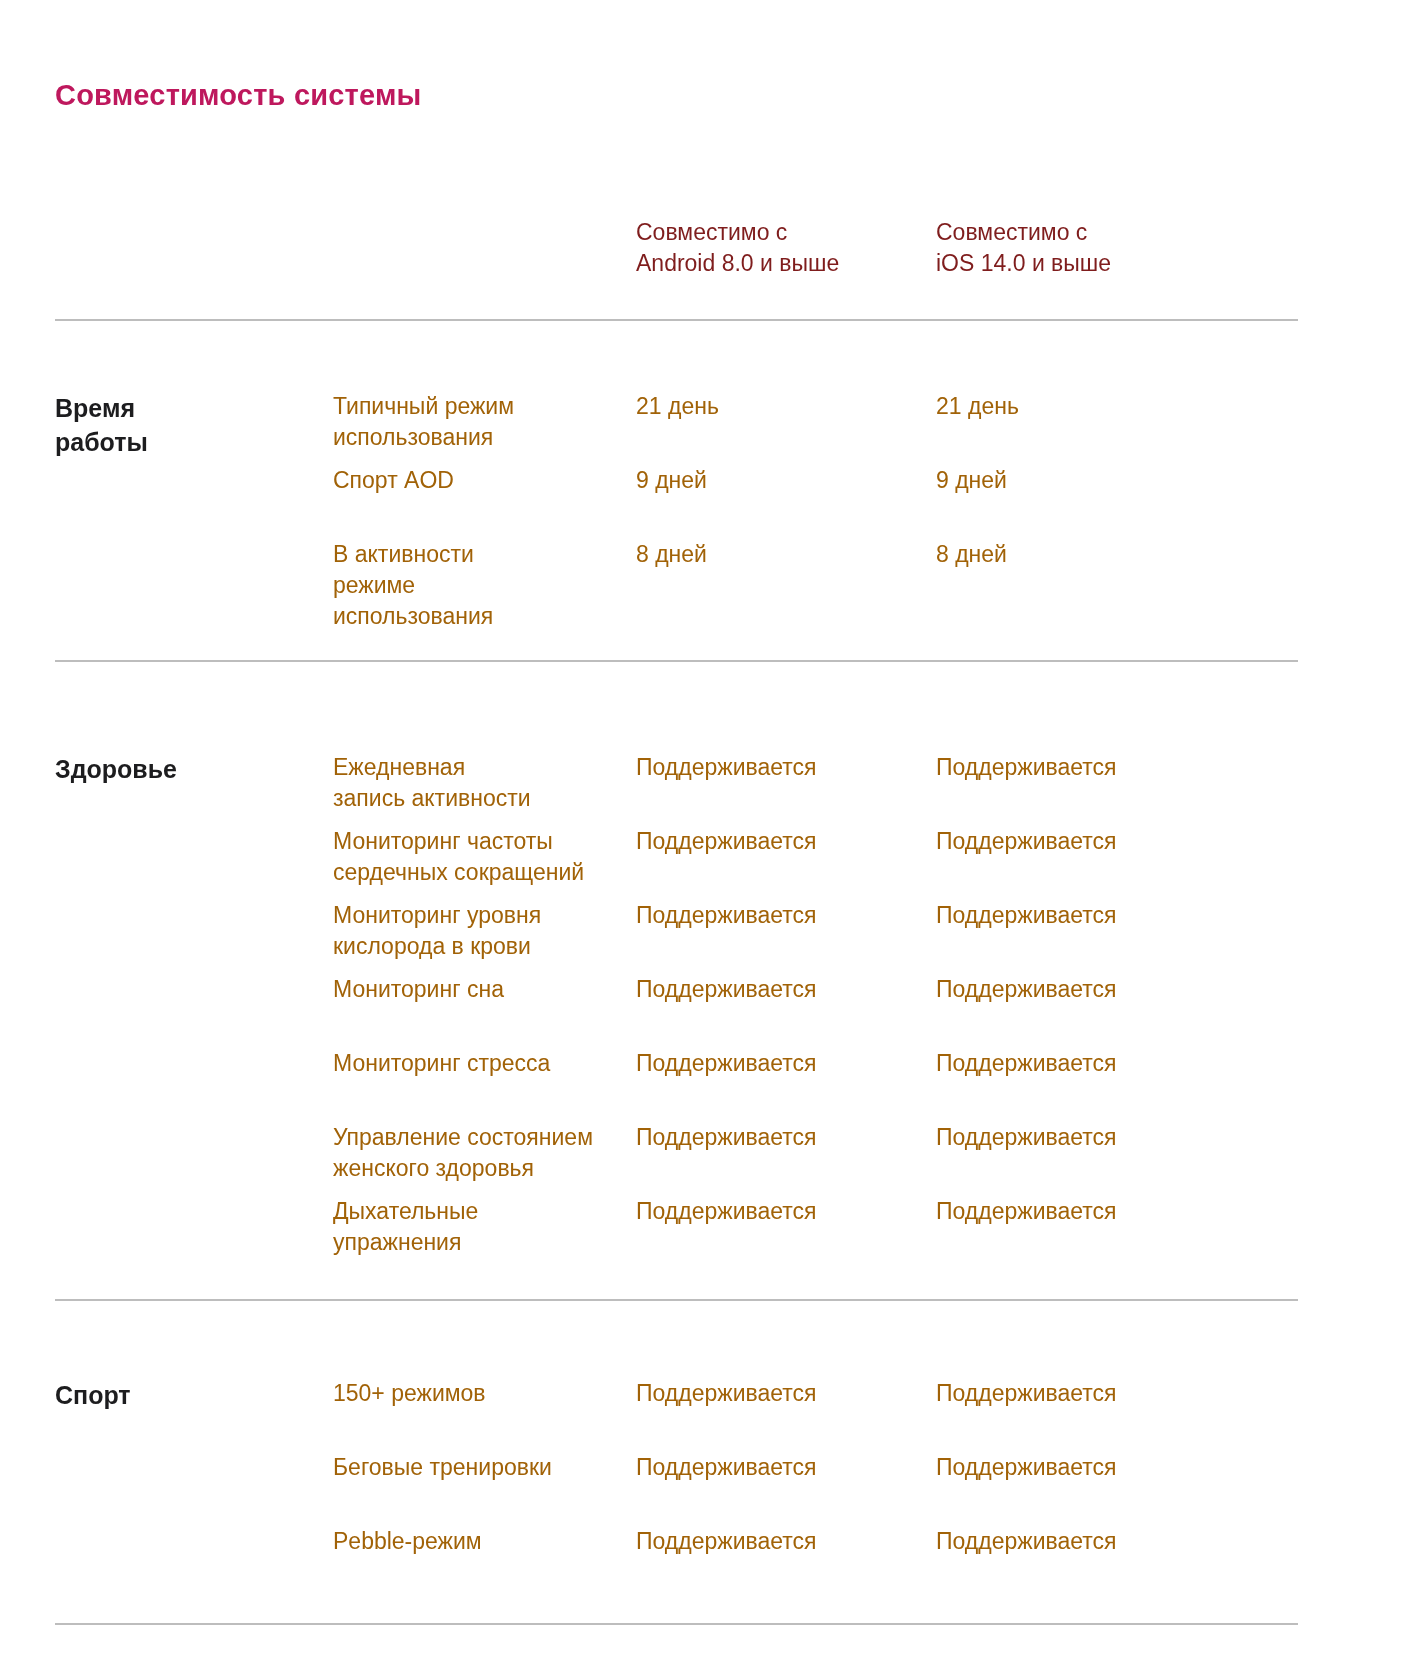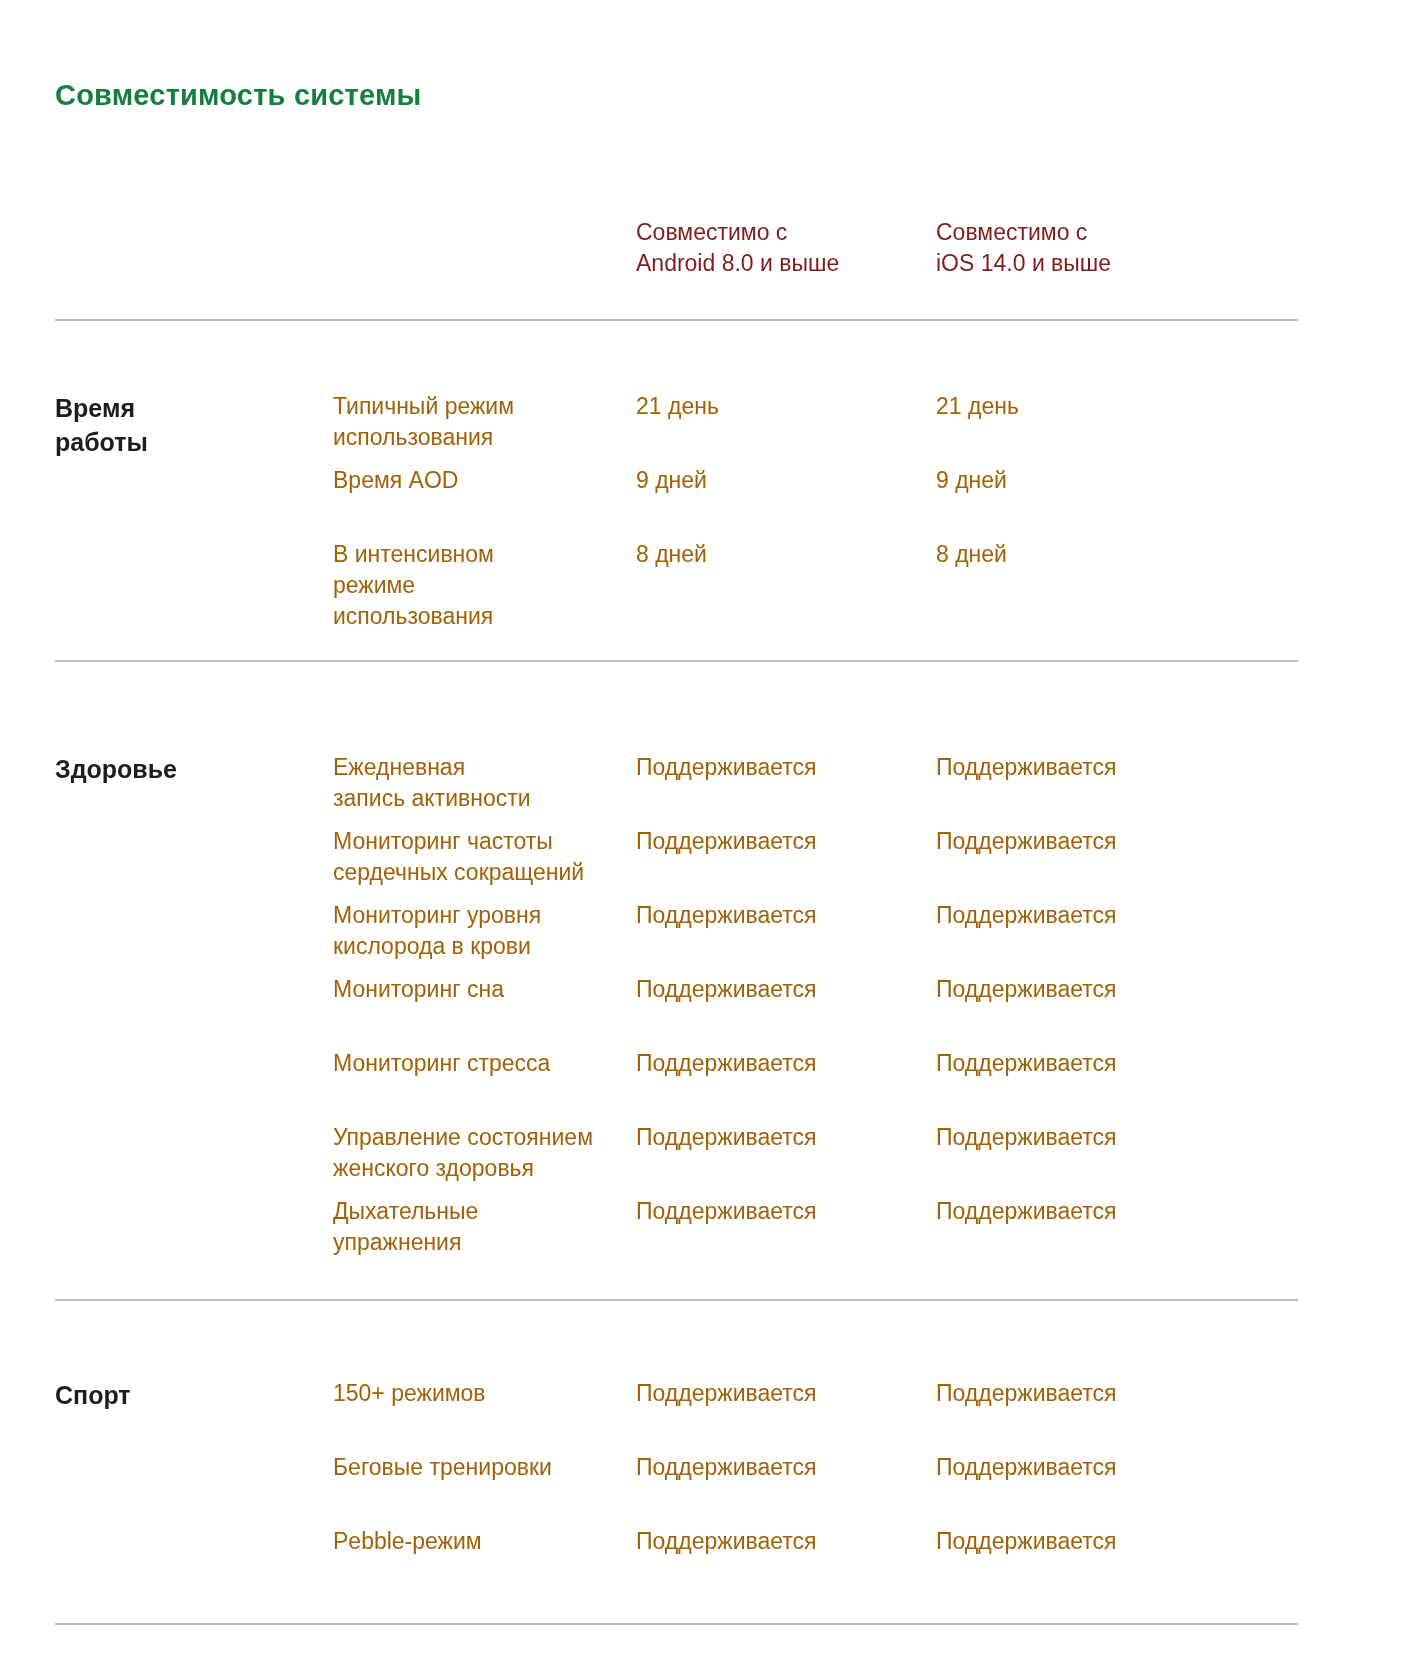--- a/index.html
+++ b/index.html
@@ -14,21 +14,21 @@
     height: 1668px;
     background: #ffffff;
     overflow: hidden;
     box-sizing: border-box;
     padding: 58px 118px 0 55px;
   }
   .page-title {
     font-size: 29px;
     line-height: 36px;
     font-weight: 700;
-    color: #15803d;
+    color: #be185d;
     letter-spacing: 0.2px;
   }
   
   .table-header {
     display: grid;
     grid-template-columns: 581px 300px 1fr;
     margin-top: 104px;
     padding-bottom: 40px;
     border-bottom: 2px solid #bdbdbd;
   }
@@ -93,27 +93,27 @@
 работы</div>
     <div class="rows">
   <div class="row">
     <div class="cell">Типичный режим
 использования</div>
     <div class="cell">21 день</div>
     <div class="cell">21 день</div>
   </div>
 
   <div class="row">
-    <div class="cell">Время AOD</div>
+    <div class="cell">Спорт AOD</div>
     <div class="cell">9 дней</div>
     <div class="cell">9 дней</div>
   </div>
 
   <div class="row">
-    <div class="cell">В интенсивном
+    <div class="cell">В активности
 режиме
 использования</div>
     <div class="cell">8 дней</div>
     <div class="cell">8 дней</div>
   </div>
 </div>
   </section>
 
   <section class="section s1">
     <div class="section-title">Здоровье</div>

